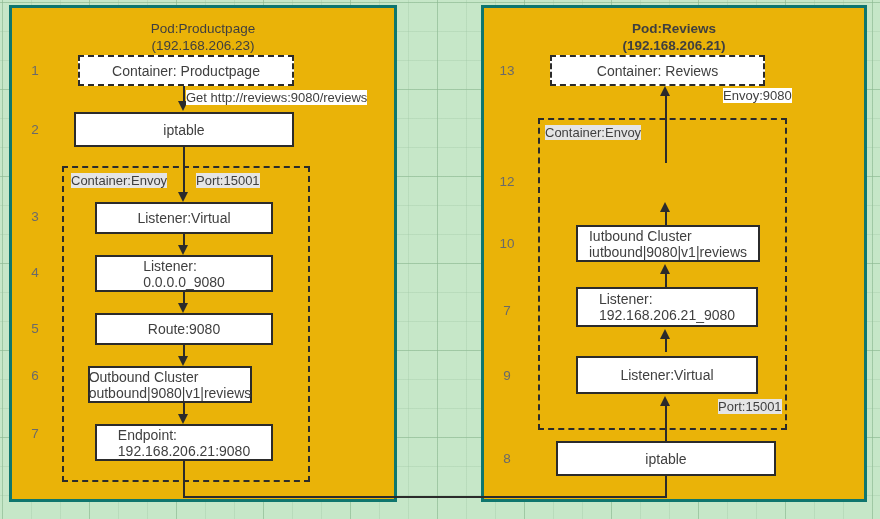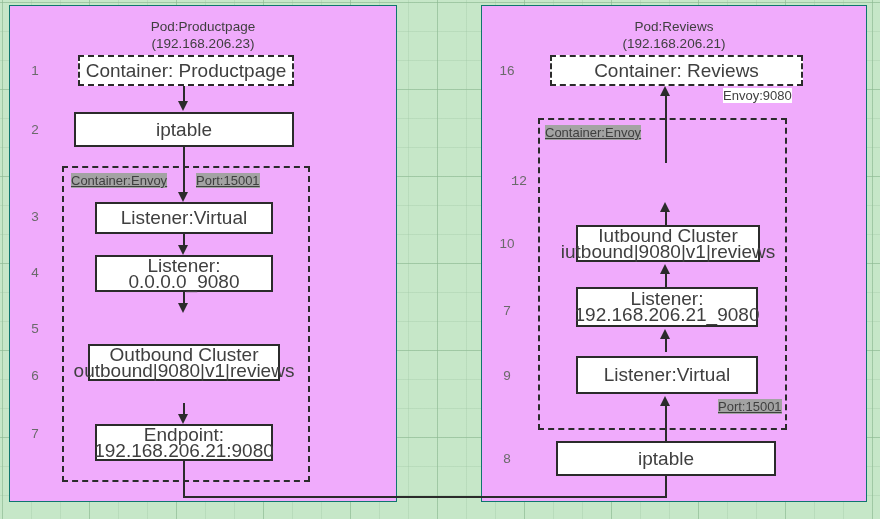--- a/index.html
+++ b/index.html
@@ -23,26 +23,26 @@
   }
   #canvas {
     position: relative;
     width: 880px;
     height: 519px;
   }
 
   
   .pod {
     position: absolute;
-    background: #f0abfc;
-    border: 1px solid #0f766e;
+    background: #eab308;
+    border: 3px solid #0f766e;
     box-sizing: border-box;
   }
   #pod-left  { left: 9px;   top: 5px;  width: 388px; height: 497px; }
-  #pod-right { left: 481px; top: 5px;  width: 386px; height: 497px; }
+  #pod-right { left: 481px; top: 5px;  width: 386px; height: 497px; font-weight: bold; }
 
   .pod-title {
     position: absolute;
     left: 0;
     width: 100%;
     text-align: center;
     color: #3f3f3f;
     font-size: 13.5px;
     line-height: 17px;
     white-space: pre;
@@ -59,26 +59,26 @@
     text-align: center;
   }
 
   
   .box {
     position: absolute;
     box-sizing: border-box;
     background: #ffffff;
     border: 2px solid #2b2b2b;
     color: #3f3f3f;
-    font-size: 19px;
+    font-size: 14px;
     line-height: 16px;
     display: flex;
     align-items: center;
     justify-content: center;
-    text-align: center;
+    text-align: left;
     white-space: pre-line;
     z-index: 3;
   }
   .box.dashed {
     border-style: dashed;
     border-width: 2px;
   }
 
   
   .group {
@@ -87,22 +87,21 @@
     border: 2px dashed #2b2b2b;
     background: transparent;
     z-index: 1;
   }
   .group-label {
     position: absolute;
     font-size: 13px;
     color: #3f3f3f;
     white-space: nowrap;
     z-index: 4;
-    background: #a3a3a3;
-    text-decoration: underline;
+    background: #e5e5e5;
   }
 
   
   .edge-label {
     position: absolute;
     font-size: 13px;
     color: #3f3f3f;
     white-space: nowrap;
     z-index: 4;
     background: #ffffff;
@@ -149,68 +148,70 @@
   <div class="step-num" style="left:23px; top:209px;">3</div>
   <div class="step-num" style="left:23px; top:265px;">4</div>
   <div class="step-num" style="left:23px; top:321px;">5</div>
   <div class="step-num" style="left:23px; top:368px;">6</div>
   <div class="step-num" style="left:23px; top:426px;">7</div>
 
   <div class="box dashed" style="left:78px; top:55px; width:216px; height:31px;">Container:  Productpage</div>
 
   <div class="conn v" style="left:183px; top:86px; height:18px;"></div>
   <div class="arrow down" style="left:178px; top:101px;"></div>
+  <div class="edge-label" style="left:186px; top:90px;">Get http://reviews:9080/reviews</div>
 
   <div class="box" style="left:74px; top:112px; width:220px; height:35px;">iptable</div>
 
   <div class="group" style="left:62px; top:166px; width:248px; height:316px;"></div>
   <div class="group-label" style="left:71px; top:173px;">Container:Envoy</div>
   <div class="group-label" style="left:196px; top:173px;">Port:15001</div>
 
   <div class="conn v" style="left:183px; top:147px; height:49px;"></div>
   <div class="arrow down" style="left:178px; top:192px;"></div>
 
   <div class="box" style="left:95px; top:202px; width:178px; height:32px;">Listener:Virtual</div>
   <div class="conn v" style="left:183px; top:234px; height:14px;"></div>
   <div class="arrow down" style="left:178px; top:245px;"></div>
 
   <div class="box" style="left:95px; top:255px; width:178px; height:37px;">Listener:
 0.0.0.0_9080</div>
   <div class="conn v" style="left:183px; top:292px; height:14px;"></div>
   <div class="arrow down" style="left:178px; top:303px;"></div>
 
+  <div class="box" style="left:95px; top:313px; width:178px; height:32px;">Route:9080</div>
   <div class="conn v" style="left:183px; top:345px; height:14px;"></div>
   <div class="arrow down" style="left:178px; top:356px;"></div>
 
-  <div class="box" style="left:88px; top:344px; width:192px; height:37px;">Outbound Cluster
+  <div class="box" style="left:88px; top:366px; width:164px; height:37px;">Outbound Cluster
 outbound|9080|v1|reviews</div>
   <div class="conn v" style="left:183px; top:403px; height:14px;"></div>
   <div class="arrow down" style="left:178px; top:414px;"></div>
 
   <div class="box" style="left:95px; top:424px; width:178px; height:37px;">Endpoint:
 192.168.206.21:9080</div>
 
   <div class="conn v" style="left:183px; top:461px; height:37px;"></div>
   <div class="conn h" style="left:183px; top:496px; width:484px;"></div>
   <div class="conn v" style="left:665px; top:472px; height:25px;"></div>
   <div class="arrow up" style="left:660px; top:463px;"></div>
 
   <div class="pod" id="pod-right">
     <div class="pod-title">Pod:Reviews
 (192.168.206.21)</div>
   </div>
 
-  <div class="step-num" style="left:495px; top:63px;">16</div>
-  <div class="step-num" style="left:507px; top:174px;font-family:Liberation Mono, monospace;">12</div>
+  <div class="step-num" style="left:495px; top:63px;">13</div>
+  <div class="step-num" style="left:495px; top:174px;">12</div>
   <div class="step-num" style="left:495px; top:236px;">10</div>
   <div class="step-num" style="left:495px; top:303px;">7</div>
   <div class="step-num" style="left:495px; top:368px;">9</div>
   <div class="step-num" style="left:495px; top:451px;">8</div>
 
-  <div class="box dashed" style="left:550px; top:55px; width:253px; height:31px;">Container:  Reviews</div>
+  <div class="box dashed" style="left:550px; top:55px; width:215px; height:31px;">Container:  Reviews</div>
 
   <div class="conn v" style="left:665px; top:95px; height:68px;"></div>
   <div class="arrow up" style="left:660px; top:86px;"></div>
   <div class="edge-label" style="left:723px; top:88px;">Envoy:9080</div>
 
   <div class="group" style="left:538px; top:118px; width:249px; height:312px;"></div>
   <div class="group-label" style="left:545px; top:125px;">Container:Envoy</div>
   <div class="group-label" style="left:718px; top:399px;">Port:15001</div>
 
   <div class="conn v" style="left:665px; top:211px; height:14px;"></div>

